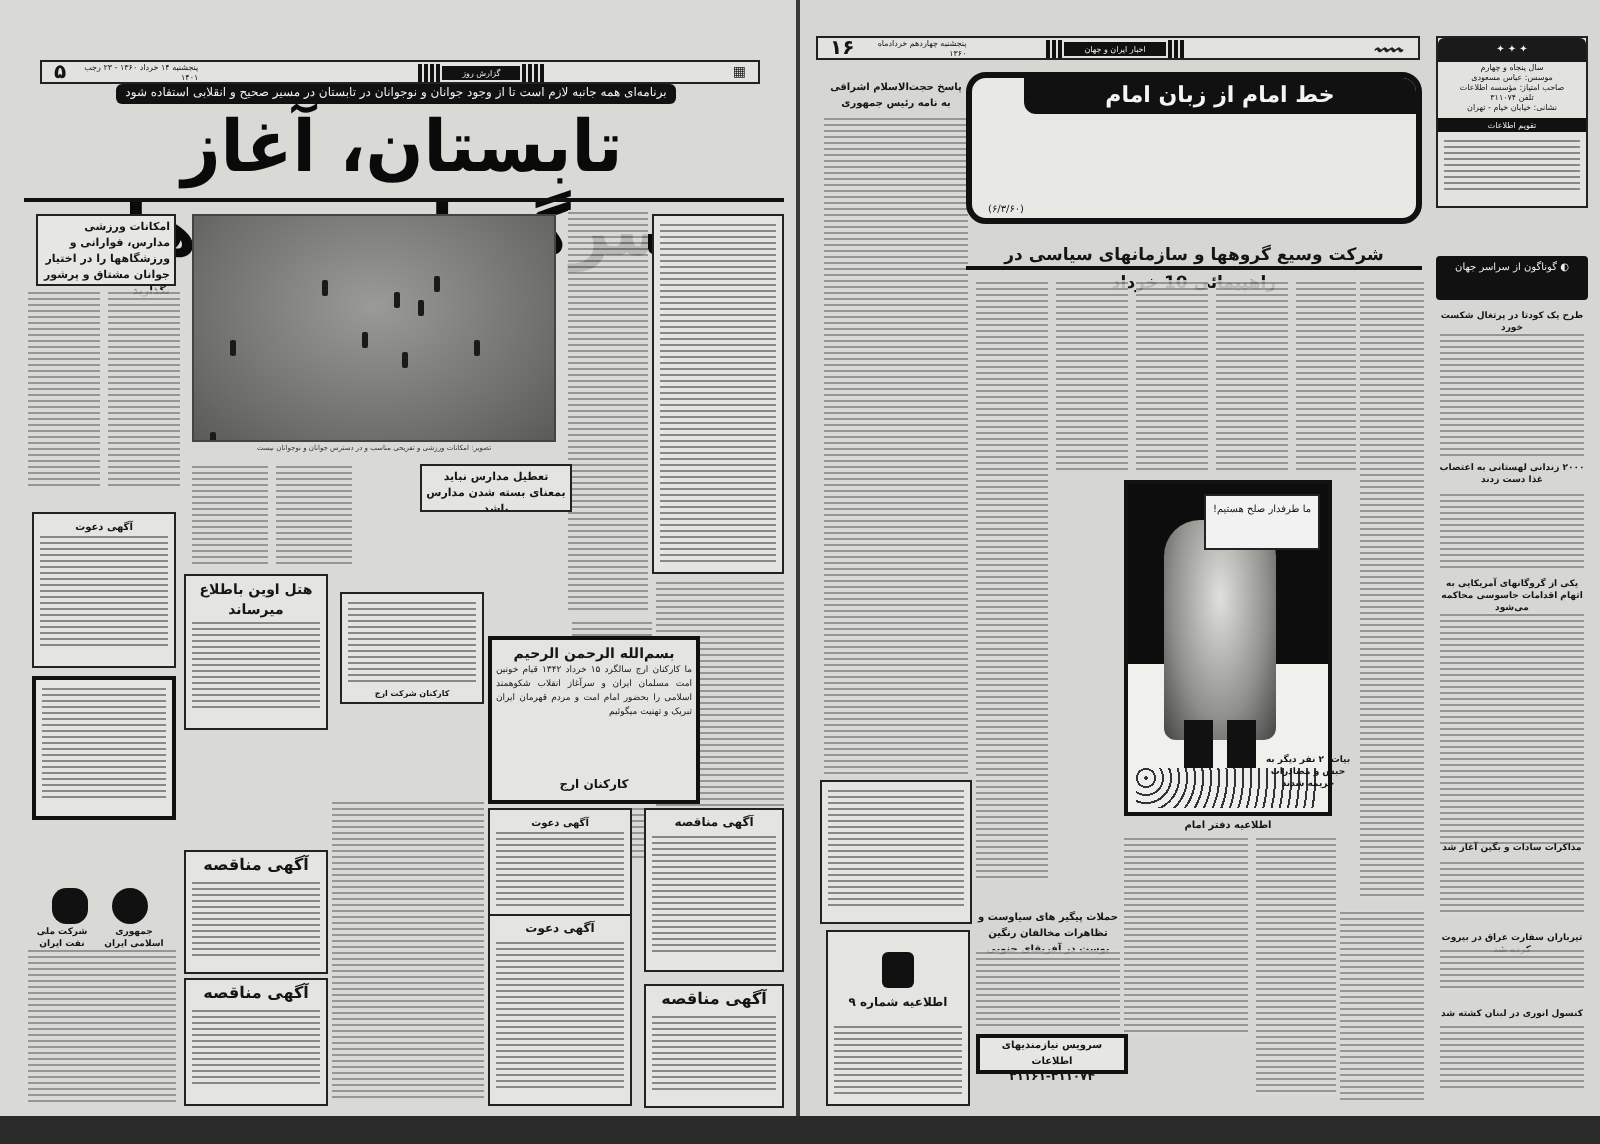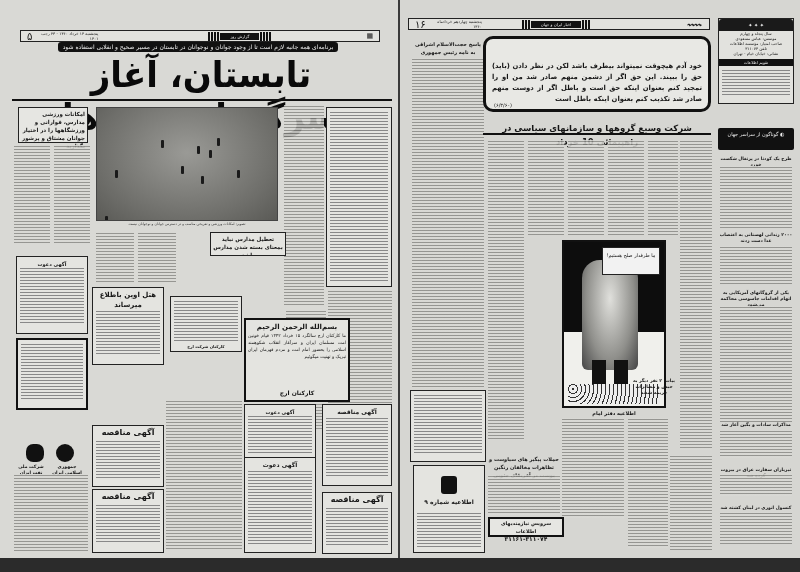--- a/index.html
+++ b/index.html
@@ -2,21 +2,21 @@
 <html><head>
 <meta charset="utf-8">
 <style>
 *{box-sizing:border-box;margin:0;padding:0}
 body{width:800px;height:572px;background:#3a3a3a;overflow:hidden;font-family:"DejaVu Sans",sans-serif;position:relative;color:#151515}
 .page{position:absolute;background:#dcdcd8;overflow:hidden}
 #pL{left:0;top:0;width:398px;height:560px;background:#d9d9d5}
 #pR{left:400px;top:0;width:400px;height:560px;background:#d6d6d2}
 .bottomStrip{position:absolute;left:0;top:558px;width:800px;height:14px;background:#2b2b2b}
 .hdrbar{position:absolute;height:12px;border:1px solid #222;background:#e2e2de;font-size:6px;display:flex;align-items:center}
-.hdrbar .num{font-weight:normal;font-size:10px;padding:0 6px}
+.hdrbar .num{font-weight:bold;font-size:10px;padding:0 6px}
 .hdrbar .date{font-size:4px;line-height:5px;direction:rtl}
 .bars{display:flex;gap:1px;align-items:center;margin:0 8px}
 .bars i{display:block;width:2px;height:9px;background:#111}
 .bars .lab{background:#111;color:#eee;font-size:4px;padding:1px 10px;direction:rtl}
 .logo{font-size:7px;font-weight:bold;font-style:italic;color:#222}
 .kicker{position:absolute;left:58px;top:42px;width:280px;height:10px;background:#111;color:#f0f0f0;border-radius:3px;font-size:6px;line-height:10px;text-align:center;direction:rtl}
 .bighead{position:absolute;left:8px;top:54px;width:386px;height:40px;font-family:"DejaVu Sans",sans-serif;font-weight:900;font-size:34px;line-height:40px;text-align:center;direction:rtl;color:#0a0a0a;letter-spacing:-1px;transform:scaleY(1.05)}
 .rule{position:absolute;height:2px;background:#111}
 .txt{position:absolute;background:repeating-linear-gradient(#d9d9d5 0 1px,#8a8a86 1px 2px,#d9d9d5 2px 3px);opacity:.85}
 .box{position:absolute;border:1px solid #222;background:#e4e4e0;padding:2px;direction:rtl;text-align:center;overflow:hidden}
@@ -169,21 +169,21 @@
     <span class="logo" style="margin-left:auto;margin-right:8px">〰〰</span>
   </div>
   <div class="sidehead" style="left:12px;top:40px;width:72px;font-size:5px;line-height:8px">پاسخ حجت‌الاسلام اشراقی به نامه رئیس جمهوری</div>
   <div class="txt" style="left:12px;top:58px;width:72px;height:330px"></div>
   <div class="box" style="left:10px;top:390px;width:76px;height:72px">
       <div class="bf" style="top:3px"></div>
     </div>
 </div>
 
 <div class="imambox">
-  <div class="body">خود آدم هیچوقت نمیتواند بیطرف باشد لکن در نظر دادن (باید) حق را ببیند. این حق اگر از دشمن منهم صادر شد من او را تمجید کنم بعنوان اینکه حق است و باطل اگر از دوست منهم صادر شد تکذیب کنم بعنوان اینکه باطل است</div>
+  <div class="ttl">خط امام از زبان امام</div>
   <div class="ref">(۶/۳/۶۰)</div>
 </div>
 <div class="subhead">شرکت وسیع گروهها و سازمانهای سیاسی در راهپیمائی 10 خرداد</div>
 
 <div class="txt" style="left:488px;top:140px;width:36px;height:300px"></div>
 <div class="txt" style="left:528px;top:140px;width:36px;height:95px"></div>
 <div class="txt" style="left:568px;top:140px;width:36px;height:95px"></div>
 <div class="txt" style="left:608px;top:140px;width:36px;height:95px"></div>
 <div class="txt" style="left:648px;top:140px;width:30px;height:95px"></div>
 <div class="txt" style="left:680px;top:140px;width:32px;height:310px"></div>

